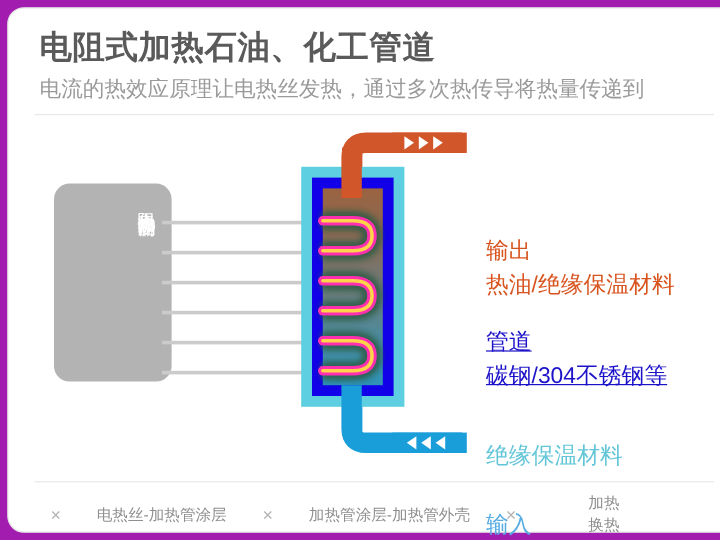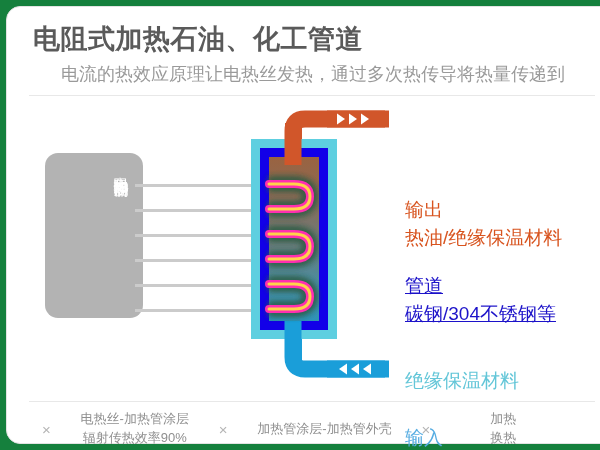--- a/index.html
+++ b/index.html
@@ -6,21 +6,21 @@
     margin: 0;
     padding: 0;
     background: #ffffff;
     font-family: "Liberation Sans", "DejaVu Sans", sans-serif;
   }
   #screen {
     position: relative;
     width: 600px;
     height: 450px;
     overflow: hidden;
-    background: #15803d;
+    background: #a21caf;
   }
   
   .card {
     position: absolute;
     left: 6px;
     top: 6px;
     width: 620px;
     height: 438px;
     background: #ffffff;
     border: 1px solid #e3e3e3;
@@ -38,21 +38,20 @@
     letter-spacing: 0.5px;
     white-space: nowrap;
   }
   .subtitle {
     position: absolute;
     left: 26px;
     top: 55px;
     font-size: 18px;
     color: #9a9a9a;
     white-space: nowrap;
-    margin-left: 28px;
   }
   .hdr-rule {
     position: absolute;
     left: 22px;
     top: 88px;
     width: 566px;
     height: 1px;
     background: #e8e8e8;
   }
   
@@ -294,21 +293,20 @@
 
     </div>
 
     <div class="foot-rule"></div>
     <div class="formula">
 
       <div class="fmul">×</div>
 
       <div class="fcell fc2">
         <span class="fl1">电热丝-加热管涂层</span>
-        <span class="fl2">辐射传热效率90%</span>
       </div>
       <div class="fmul">×</div>
 
       <div class="fcell fc3">
         <span class="fl1">加热管涂层-加热管外壳</span>
       </div>
       <div class="fmul">×</div>
 
       <div class="fcell fc4">
         <span class="fl1">加热</span>

